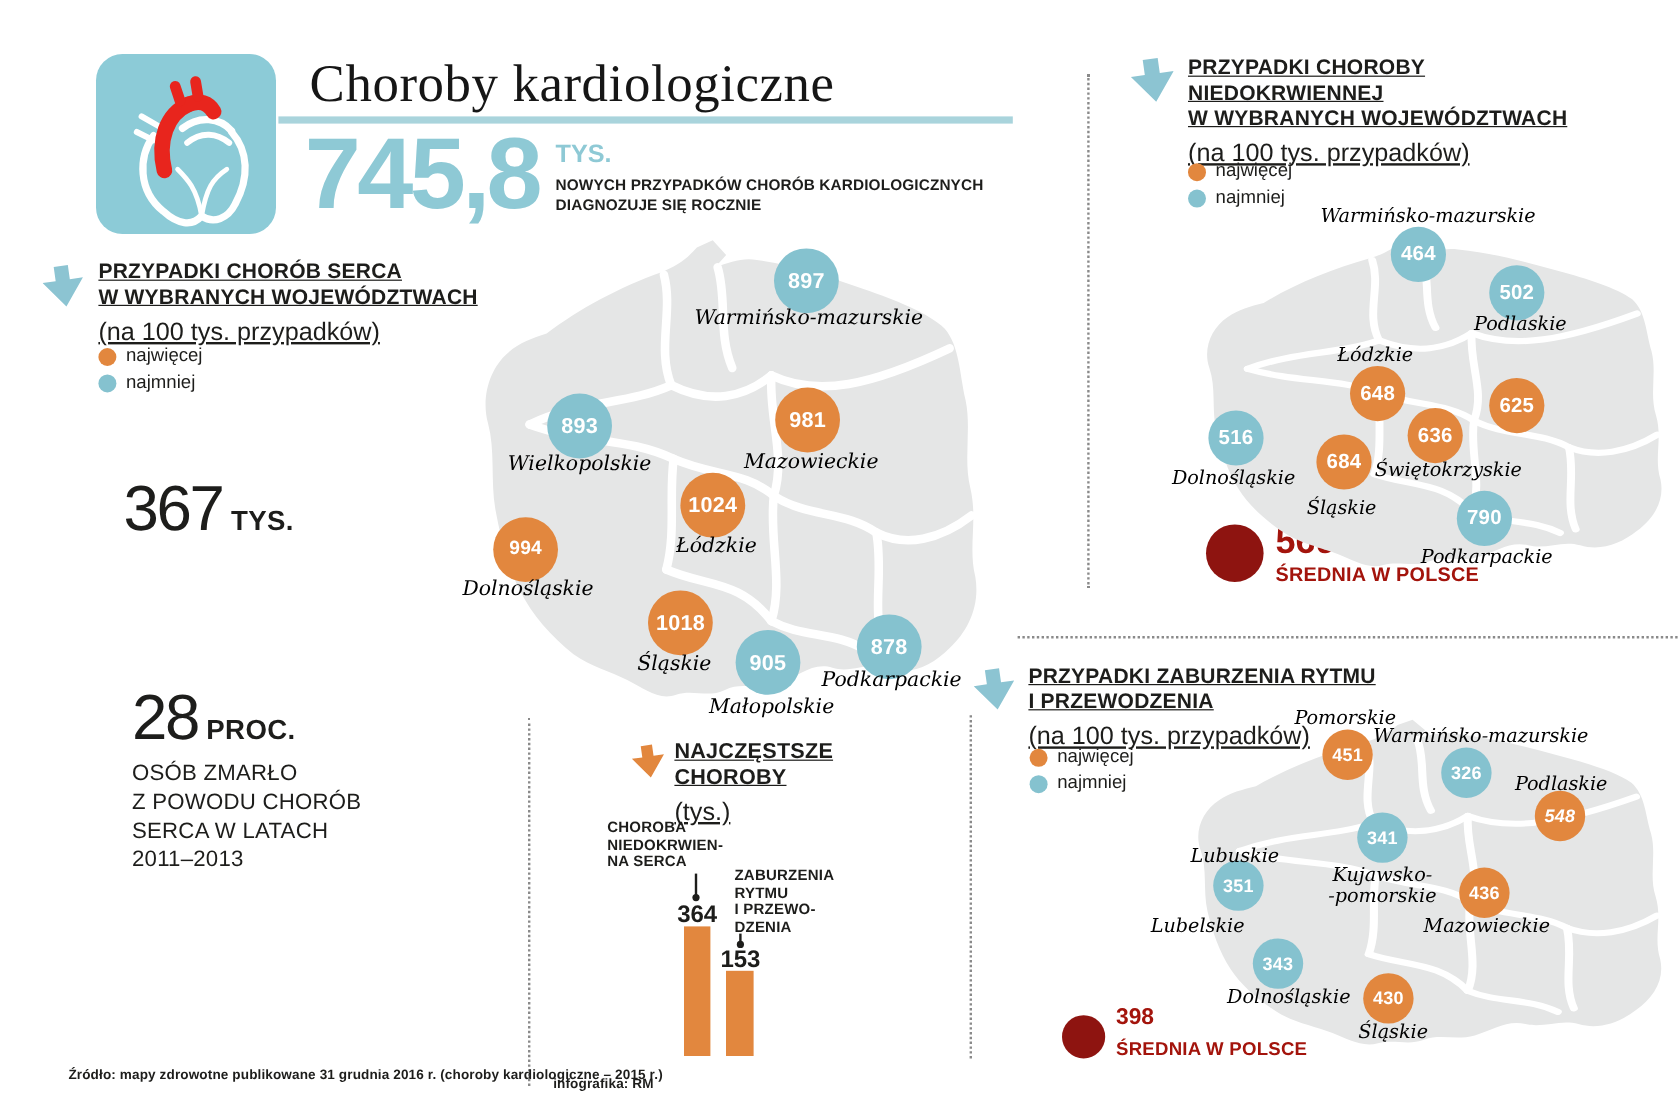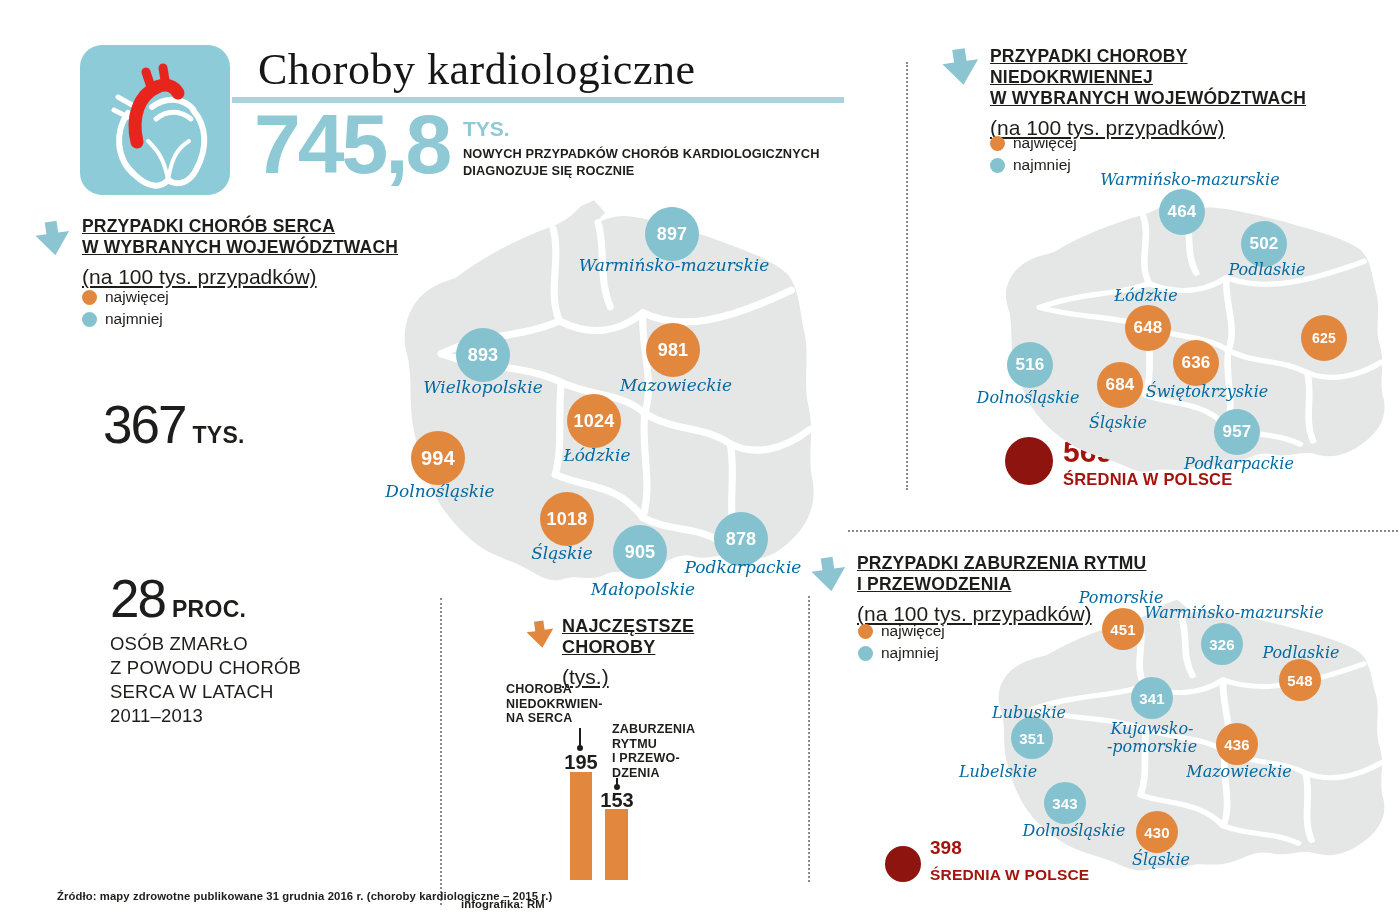--- a/index.html
+++ b/index.html
@@ -32,21 +32,21 @@
   .stat-value{font-size:53px;font-weight:400;letter-spacing:-2px;line-height:1;}
   .stat-unit{font-size:23px;font-weight:700;margin-left:7px;letter-spacing:.3px;}
   .stat-desc{font-size:18.5px;line-height:24px;letter-spacing:.2px;white-space:pre-line;margin-top:7px;}
 
   
   .map-svg{position:absolute;z-index:1;}
   .bubble{position:absolute;border-radius:50%;display:flex;align-items:center;justify-content:center;
           color:#fff;font-weight:700;transform:translate(-50%,-50%);z-index:3;letter-spacing:.2px;}
   .bubble.max{background:#e2873e;} .bubble.min{background:#85c2cf;}
   .map-label{position:absolute;transform:translateX(-50%);font-family:"DejaVu Serif",serif;
-             font-style:italic;white-space:pre;text-align:center;z-index:3;color:#0369a1;line-height:1.15;}
+             font-style:italic;white-space:pre;text-align:center;z-index:3;color:#000000;line-height:1.15;}
 
   
   .avg-circle{position:absolute;border-radius:50%;background:#8e1410;}
   .avg-value{position:absolute;font-weight:700;color:#a3140c;line-height:1;}
   .avg-label{position:absolute;font-weight:700;color:#a3140c;letter-spacing:.2px;}
 
   
   .bar{position:absolute;background:#e2873e;z-index:2;}
   .bar-val{position:absolute;transform:translateX(-50%);font-weight:700;font-size:20px;}
   .bar-lbl{position:absolute;font-size:12.5px;font-weight:700;line-height:14.5px;letter-spacing:.2px;white-space:pre-line;}
@@ -220,69 +220,69 @@
 NIEDOKRWIEN-
 NA SERCA</div>
   <div class="bar-lbl" style="left:612px;top:722px">ZABURZENIA
 RYTMU
 I PRZEWO-
 DZENIA</div>
   <div class="conn" style="left:579px;top:728px;height:18px"></div>
   <div class="conn-dot" style="left:580px;top:745px"></div>
   <div class="conn" style="left:616px;top:778px;height:7px"></div>
   <div class="conn-dot" style="left:617px;top:784px"></div>
-  <div class="bar-val" style="left:581px;top:751px">195</div>
+  <div class="bar-val" style="left:581px;top:751px">364</div>
   <div class="bar-val" style="left:617px;top:789px">153</div>
   <div class="bar" style="left:570px;top:772px;width:22px;height:108px"></div>
   <div class="bar" style="left:605px;top:809px;width:23px;height:71px"></div>
 
   <div class="div-v" style="left:906px;top:62px;height:428px"></div>
   <div class="div-h" style="left:848px;top:530px;width:550px"></div>
   <div class="div-v" style="left:808px;top:596px;height:286px"></div>
   <div class="div-v" style="left:440px;top:598px;height:307px"></div>
 
   <div class="footer-txt" style="left:57px;top:890px">Źródło: mapy zdrowotne publikowane 31 grudnia 2016 r. (choroby kardiologiczne – 2015 r.)</div>
   <div class="footer-txt" style="left:461px;top:898px">infografika: RM</div>
 
 <div class="bubble min" style="left: 672px; top: 234px; width: 54px; height: 54px; font-size: 18px;">897</div>
     <div class="map-label" style="left: 674px; top: 256px; font-size: 17px;">Warmińsko-mazurskie</div>
     <div class="bubble min" style="left: 483px; top: 355px; width: 54px; height: 54px; font-size: 18px;">893</div>
     <div class="map-label" style="left: 483px; top: 378px; font-size: 17px;">Wielkopolskie</div>
     <div class="bubble max" style="left: 673px; top: 350px; width: 54px; height: 54px; font-size: 18px;">981</div>
     <div class="map-label" style="left: 676px; top: 376px; font-size: 17px;">Mazowieckie</div>
     <div class="bubble max" style="left: 594px; top: 421px; width: 54px; height: 54px; font-size: 18px;">1024</div>
     <div class="map-label" style="left: 597px; top: 446px; font-size: 17px;">Łódzkie</div>
-    <div class="bubble max" style="left: 438px; top: 458px; width: 54px; height: 54px; font-size: 20px; text-align: right;">994</div>
+    <div class="bubble max" style="left: 438px; top: 458px; width: 54px; height: 54px; font-size: 16px; text-align: right;">994</div>
     <div class="map-label" style="left: 440px; top: 482px; font-size: 17px;">Dolnośląskie</div>
     <div class="bubble max" style="left: 567px; top: 519px; width: 54px; height: 54px; font-size: 18px;">1018</div>
     <div class="map-label" style="left: 562px; top: 544px; font-size: 17px;">Śląskie</div>
     <div class="bubble min" style="left: 640px; top: 552px; width: 54px; height: 54px; font-size: 18px;">905</div>
     <div class="map-label" style="left: 643px; top: 580px; font-size: 17px;">Małopolskie</div>
     <div class="bubble min" style="left: 741px; top: 539px; width: 54px; height: 54px; font-size: 18px;">878</div>
     <div class="map-label" style="left: 743px; top: 558px; font-size: 17px;">Podkarpackie</div>
     <div class="bubble min" style="left: 1182px; top: 212px; width: 46px; height: 46px; font-size: 17px;">464</div>
     <div class="map-label" style="left: 1190px; top: 171px; font-size: 16px;">Warmińsko-mazurskie</div>
     <div class="bubble min" style="left: 1264px; top: 244px; width: 46px; height: 46px; font-size: 17px;">502</div>
     <div class="map-label" style="left: 1267px; top: 261px; font-size: 16px;">Podlaskie</div>
     <div class="bubble max" style="left: 1148px; top: 328px; width: 46px; height: 46px; font-size: 17px;">648</div>
     <div class="map-label" style="left: 1146px; top: 287px; font-size: 16px;">Łódzkie</div>
-    <div class="bubble max" style="left: 1324px; top: 338px; width: 46px; height: 46px; font-size: 14px;">625</div>
+    <div class="bubble max" style="left: 1264px; top: 338px; width: 46px; height: 46px; font-size: 17px;">625</div>
     <div class="bubble min" style="left: 1030px; top: 365px; width: 46px; height: 46px; font-size: 17px;">516</div>
     <div class="map-label" style="left: 1028px; top: 389px; font-size: 16px;">Dolnośląskie</div>
     <div class="bubble max" style="left: 1196px; top: 363px; width: 46px; height: 46px; font-size: 17px;">636</div>
     <div class="map-label" style="left: 1207px; top: 383px; font-size: 16px;">Świętokrzyskie</div>
     <div class="bubble max" style="left: 1120px; top: 385px; width: 46px; height: 46px; font-size: 17px;">684</div>
     <div class="map-label" style="left: 1118px; top: 414px; font-size: 16px;">Śląskie</div>
-    <div class="bubble min" style="left: 1237px; top: 432px; width: 46px; height: 46px; font-size: 17px;">957</div>
+    <div class="bubble min" style="left: 1237px; top: 432px; width: 46px; height: 46px; font-size: 17px;">790</div>
     <div class="map-label" style="left: 1239px; top: 455px; font-size: 16px;">Podkarpackie</div>
     <div class="bubble max" style="left: 1123px; top: 629px; width: 42px; height: 42px; font-size: 15px;">451</div>
     <div class="map-label" style="left: 1121px; top: 589px; font-size: 16px;">Pomorskie</div>
     <div class="bubble min" style="left: 1222px; top: 644px; width: 42px; height: 42px; font-size: 15px;">326</div>
     <div class="map-label" style="left: 1234px; top: 604px; font-size: 16px;">Warmińsko-mazurskie</div>
-    <div class="bubble max" style="left: 1300px; top: 680px; width: 42px; height: 42px; font-size: 15px;">548</div>
+    <div class="bubble max" style="left: 1300px; top: 680px; width: 42px; height: 42px; font-size: 15px; font-style: italic;">548</div>
     <div class="map-label" style="left: 1301px; top: 644px; font-size: 16px;">Podlaskie</div>
     <div class="bubble min" style="left: 1152px; top: 698px; width: 42px; height: 42px; font-size: 15px;">341</div>
     <div class="map-label" style="left: 1152px; top: 720px; font-size: 16px;">Kujawsko-
 -pomorskie</div>
     <div class="bubble min" style="left: 1032px; top: 738px; width: 42px; height: 42px; font-size: 15px;">351</div>
     <div class="map-label" style="left: 1029px; top: 704px; font-size: 16px;">Lubuskie</div>
     <div class="map-label" style="left: 998px; top: 763px; font-size: 16px;">Lubelskie</div>
     <div class="bubble max" style="left: 1237px; top: 744px; width: 42px; height: 42px; font-size: 15px;">436</div>
     <div class="map-label" style="left: 1239px; top: 763px; font-size: 16px;">Mazowieckie</div>
     <div class="bubble min" style="left: 1065px; top: 803px; width: 42px; height: 42px; font-size: 15px;">343</div>

